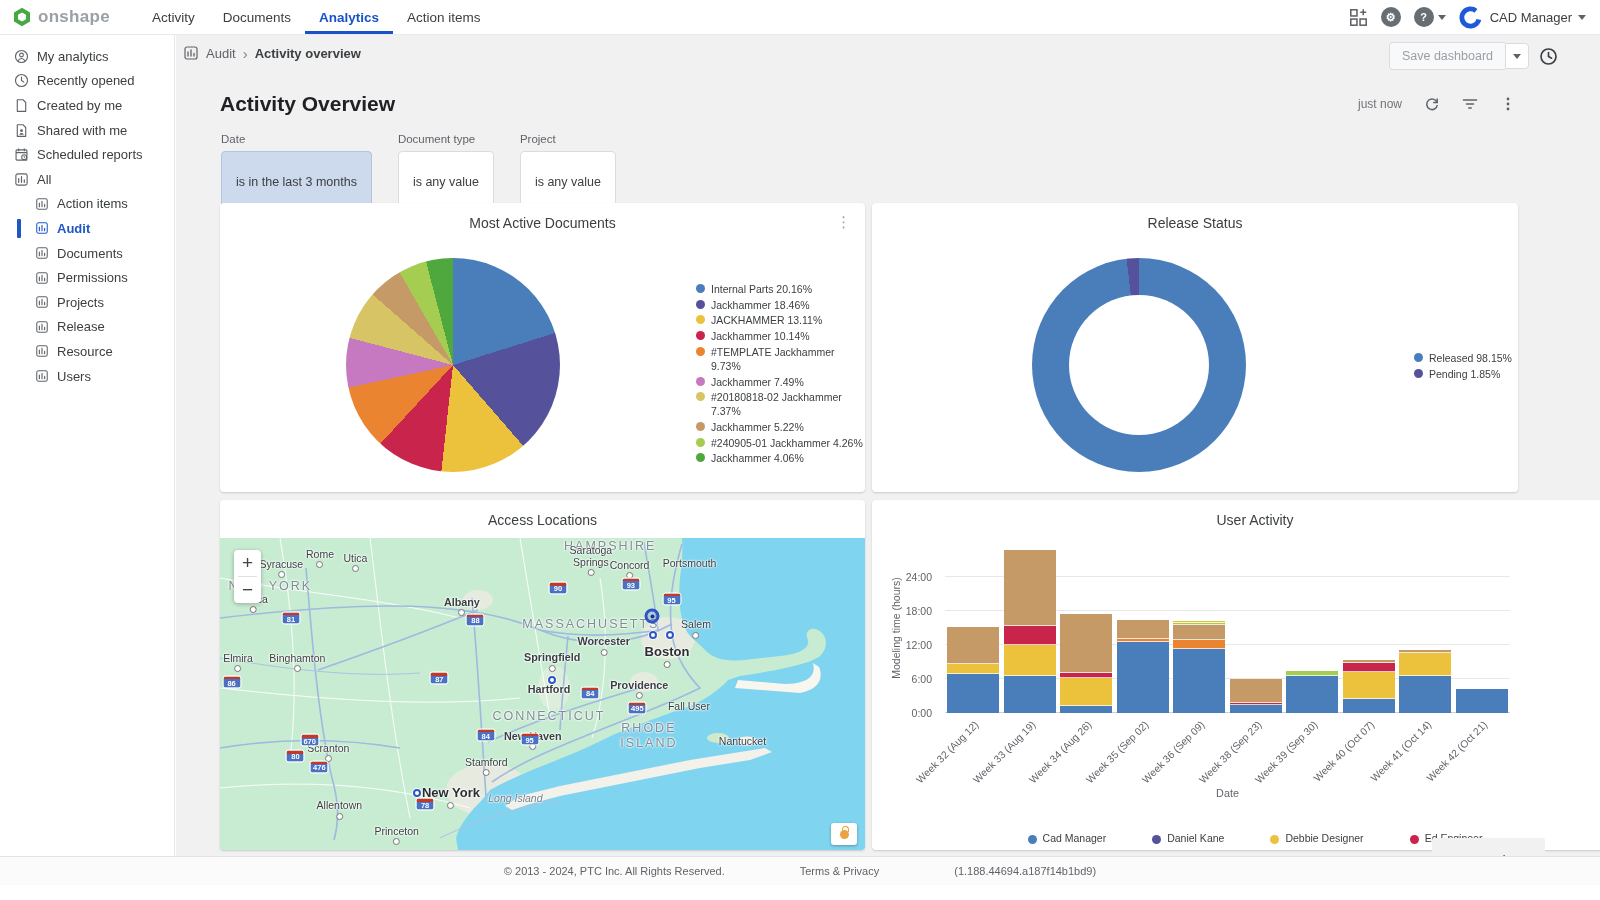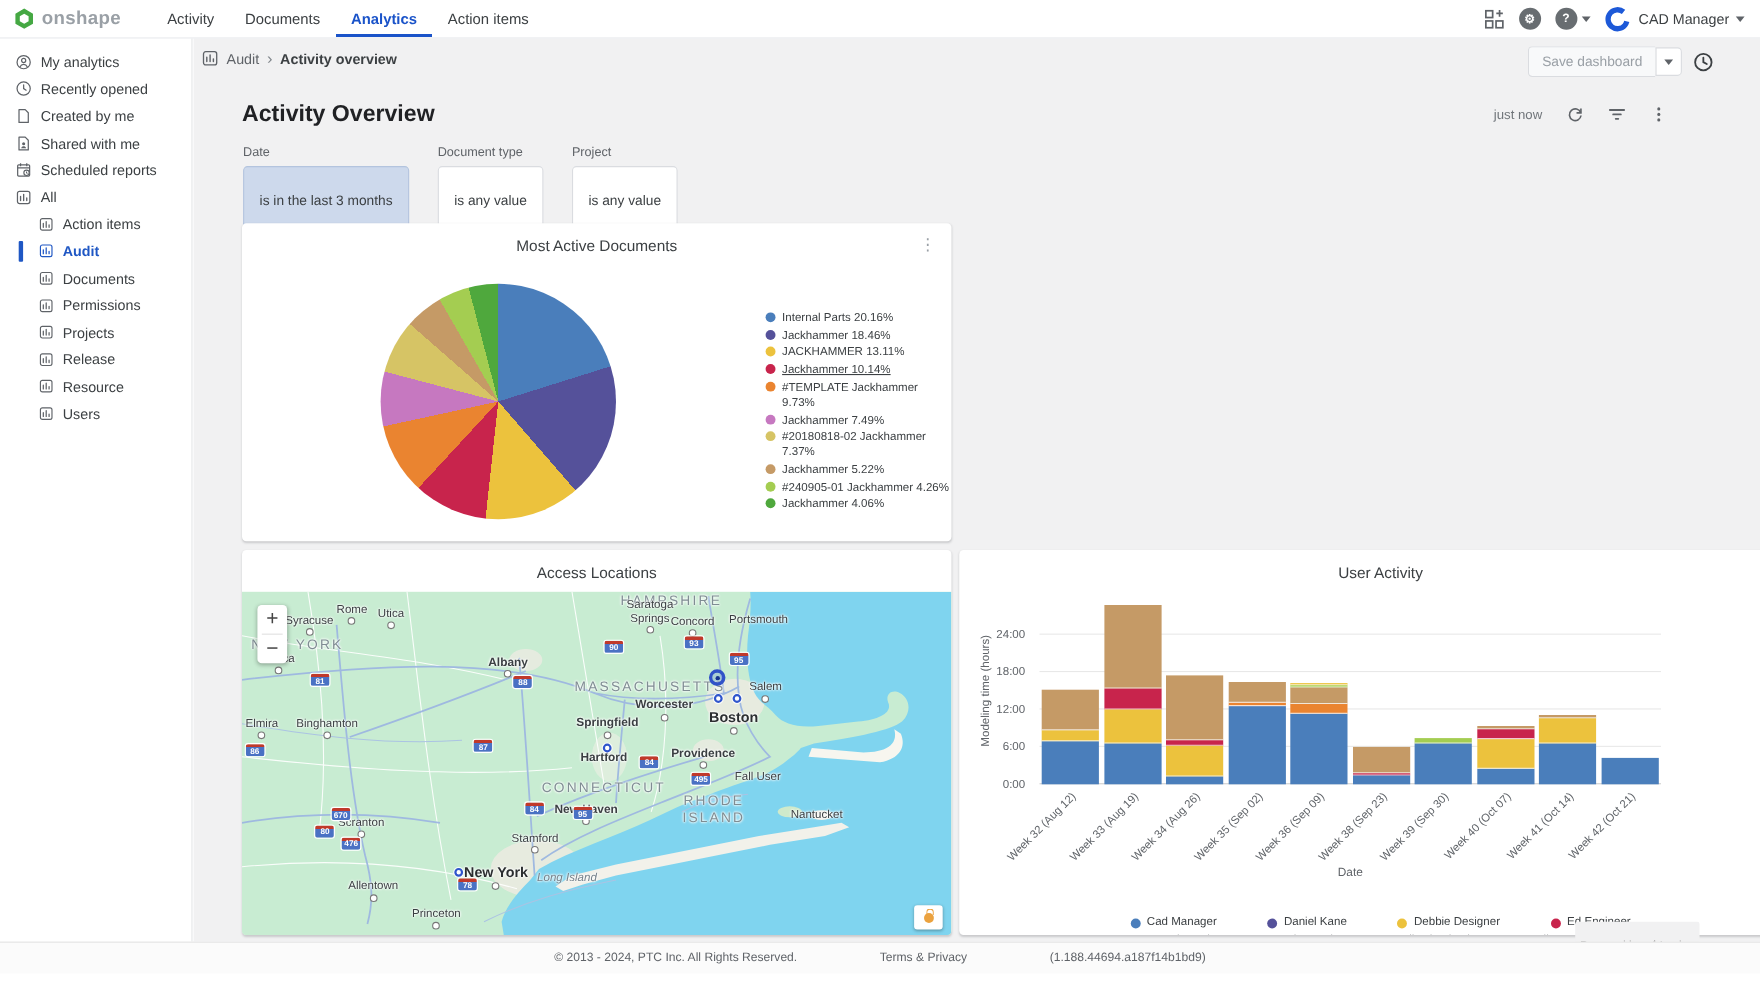--- a/index.html
+++ b/index.html
@@ -339,21 +339,21 @@
         <div class="lg-item">
           <div class="lg-dot" style="background: rgb(85, 81, 154);"></div>
           <div style="flex: 1 1 0%;">Jackhammer 18.46%</div>
         </div>
         <div class="lg-item">
           <div class="lg-dot" style="background: rgb(236, 194, 61);"></div>
           <div style="flex: 1 1 0%;">JACKHAMMER 13.11%</div>
         </div>
         <div class="lg-item">
           <div class="lg-dot" style="background: rgb(200, 36, 76);"></div>
-          <div style="flex: 1 1 0%; text-decoration: underline;">Jackhammer 10.14%</div>
+          <div style="flex: 1 1 0%;">Jackhammer 10.14%</div>
         </div>
         <div class="lg-item">
           <div class="lg-dot" style="background: rgb(234, 132, 48);"></div>
           <div style="flex: 1 1 0%;">#TEMPLATE Jackhammer 9.73%</div>
         </div>
         <div class="lg-item">
           <div class="lg-dot" style="background: rgb(198, 120, 192);"></div>
           <div style="flex: 1 1 0%;">Jackhammer 7.49%</div>
         </div>
         <div class="lg-item">
@@ -368,20 +368,35 @@
           <div class="lg-dot" style="background: rgb(164, 205, 81);"></div>
           <div style="flex: 1 1 0%;">#240905-01 Jackhammer 4.26%</div>
         </div>
         <div class="lg-item">
           <div class="lg-dot" style="background: rgb(79, 168, 61);"></div>
           <div style="flex: 1 1 0%;">Jackhammer 4.06%</div>
         </div>
       </div>
   </div>
 
+  <div class="card" id="card-donut">
+    <div class="card-title">Release Status</div>
+    <div id="donut-el" style="background: conic-gradient(rgb(74, 126, 187) 0%, rgb(74, 126, 187) 98.15%, rgb(85, 81, 154) 98.15%, rgb(85, 81, 154) 100%);"></div>
+    <div id="donut-hole"></div>
+    <div id="donut-legend">
+        <div class="lg-item">
+          <div class="lg-dot" style="background: rgb(74, 126, 187);"></div>
+          <div>Released 98.15%</div>
+        </div>
+        <div class="lg-item">
+          <div class="lg-dot" style="background: rgb(85, 81, 154);"></div>
+          <div>Pending 1.85%</div>
+        </div>
+      </div>
+  </div>
 
   <div class="card" id="card-map">
     <div class="card-title">Access Locations</div>
     <div id="map">
       <svg class="base" width="645" height="312" viewBox="0 0 645 312">
         <rect width="645" height="312" fill="#c8ecd2"></rect>
         <ellipse cx="268" cy="252" rx="42" ry="26" fill="#ecebe2" opacity=".85"></ellipse>
         <ellipse cx="448" cy="100" rx="27" ry="21" fill="#ecebe2" opacity=".85"></ellipse>
         <ellipse cx="258" cy="62" rx="15" ry="10" fill="#ecebe2" opacity=".8"></ellipse>
         <ellipse cx="334" cy="150" rx="16" ry="22" fill="#e4efe0" opacity=".8"></ellipse>

